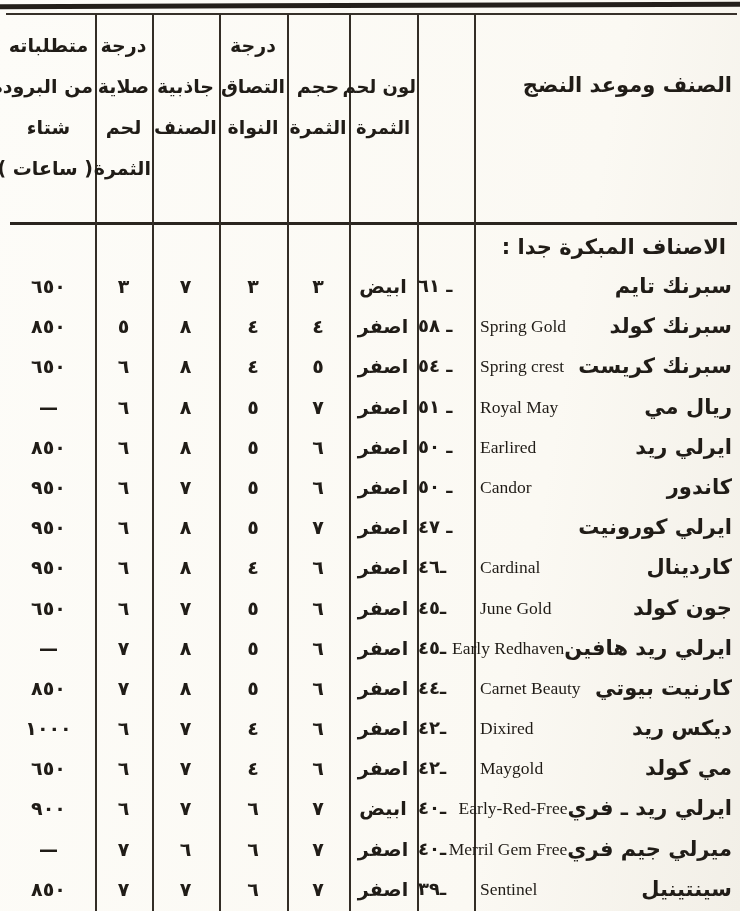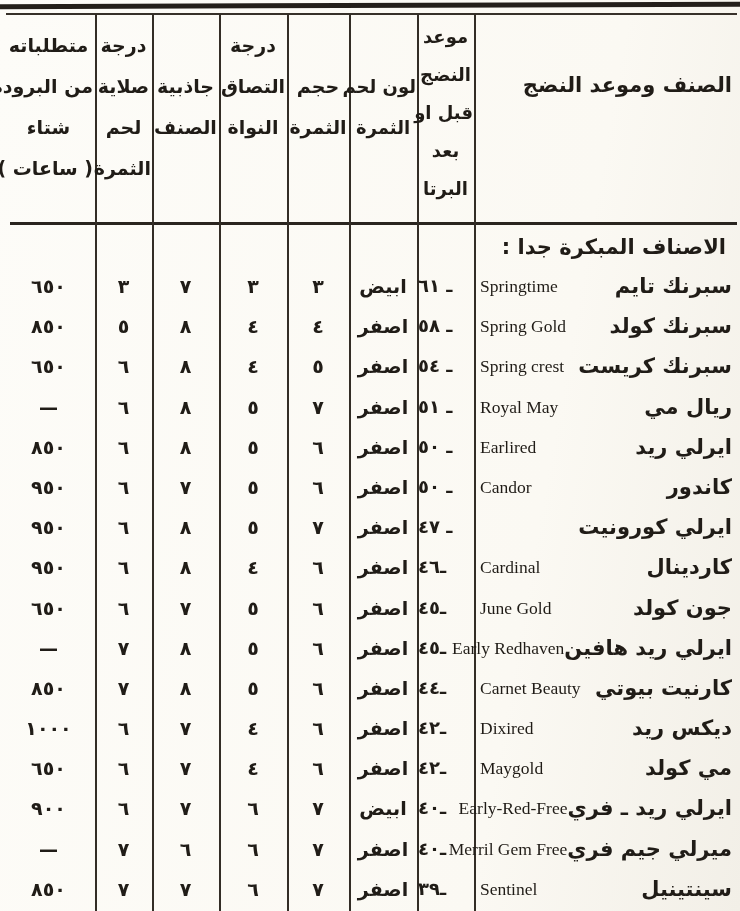--- a/index.html
+++ b/index.html
@@ -96,48 +96,40 @@
     <div class="hline">النواة</div>
   </div>
   <div class="hcell hc5">
     <div class="hline">حجم</div>
     <div class="hline">الثمرة</div>
   </div>
   <div class="hcell hc6">
     <div class="hline">لون لحم</div>
     <div class="hline">الثمرة</div>
   </div>
-  <div class="hcell hc7">
-    <div class="hline">موعد</div>
-    <div class="hline">النضج</div>
-    <div class="hline">قبل او</div>
-    <div class="hline">بعد</div>
-    <div class="hline">البرتا</div>
-  </div>
   <div class="hcell hc8">
     <div class="hline">الصنف وموعد النضج</div>
   </div>
 
   <div class="section-label">الاصناف المبكرة جدا :</div>
 
   <div class="rows">
 
   <div class="trow">
       <span class="cell num c1">٦٥٠</span>
       <span class="cell num c2">٣</span>
       <span class="cell num c3">٧</span>
       <span class="cell num c4">٣</span>
       <span class="cell num c5">٣</span>
       <span class="cell c6">ابيض</span>
       <span class="cell c7">
           <span>ـ ٦١</span>
         </span>
       <span class="cell c8">
         <span class="name-ar">سبرنك تايم</span>
-        <span class="name-en">Springtime</span>
       </span>
     </div>
       <div class="trow">
       <span class="cell num c1">٨٥٠</span>
       <span class="cell num c2">٥</span>
       <span class="cell num c3">٨</span>
       <span class="cell num c4">٤</span>
       <span class="cell num c5">٤</span>
       <span class="cell c6">اصفر</span>
       <span class="cell c7">

